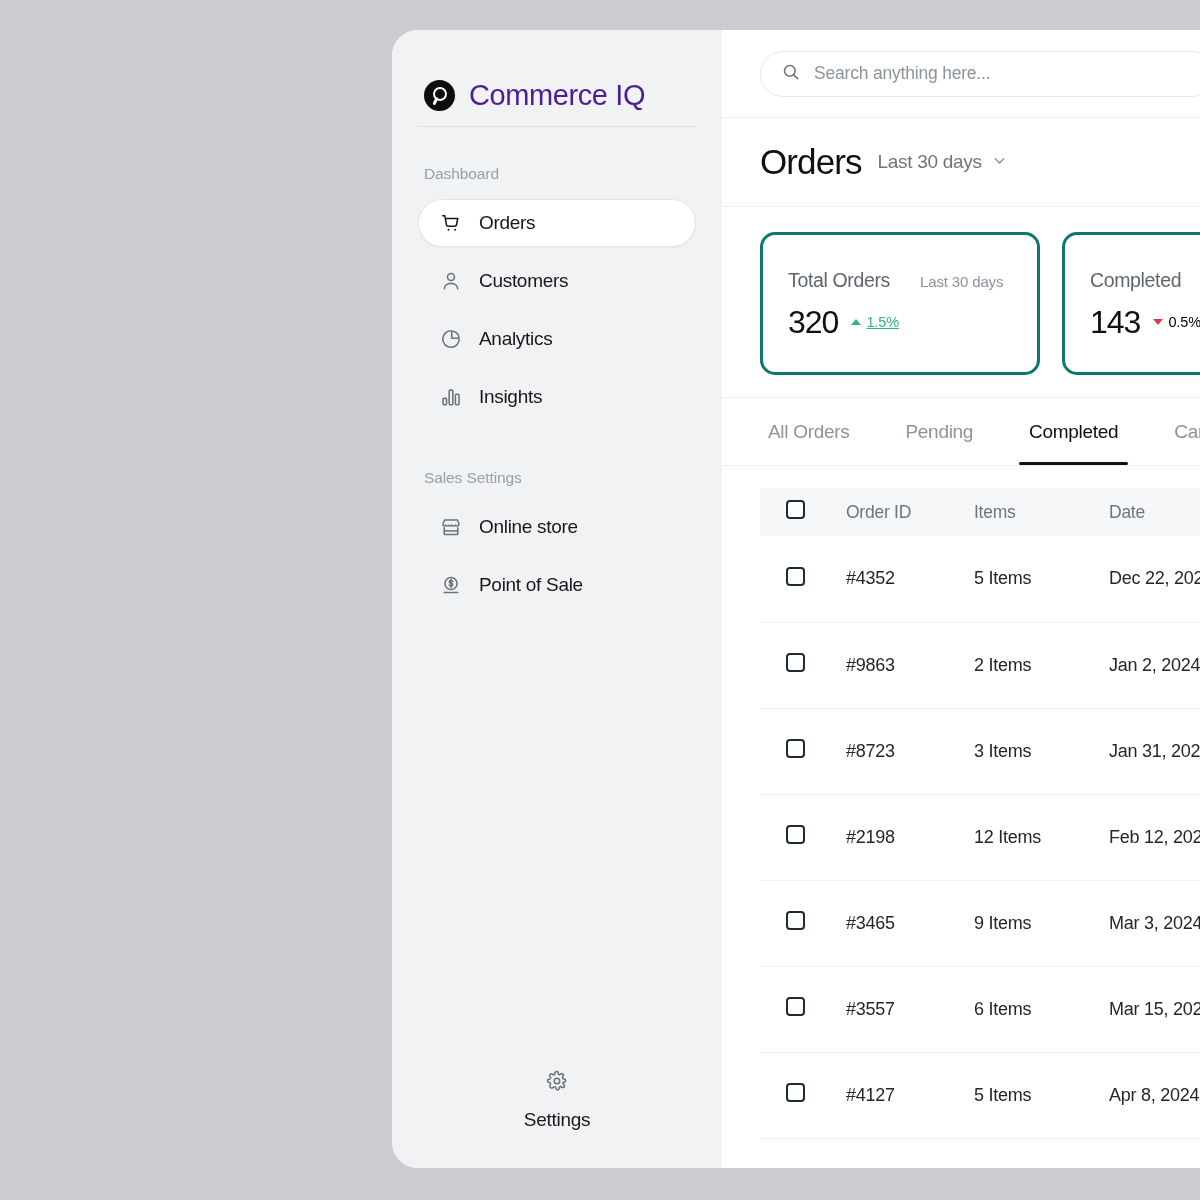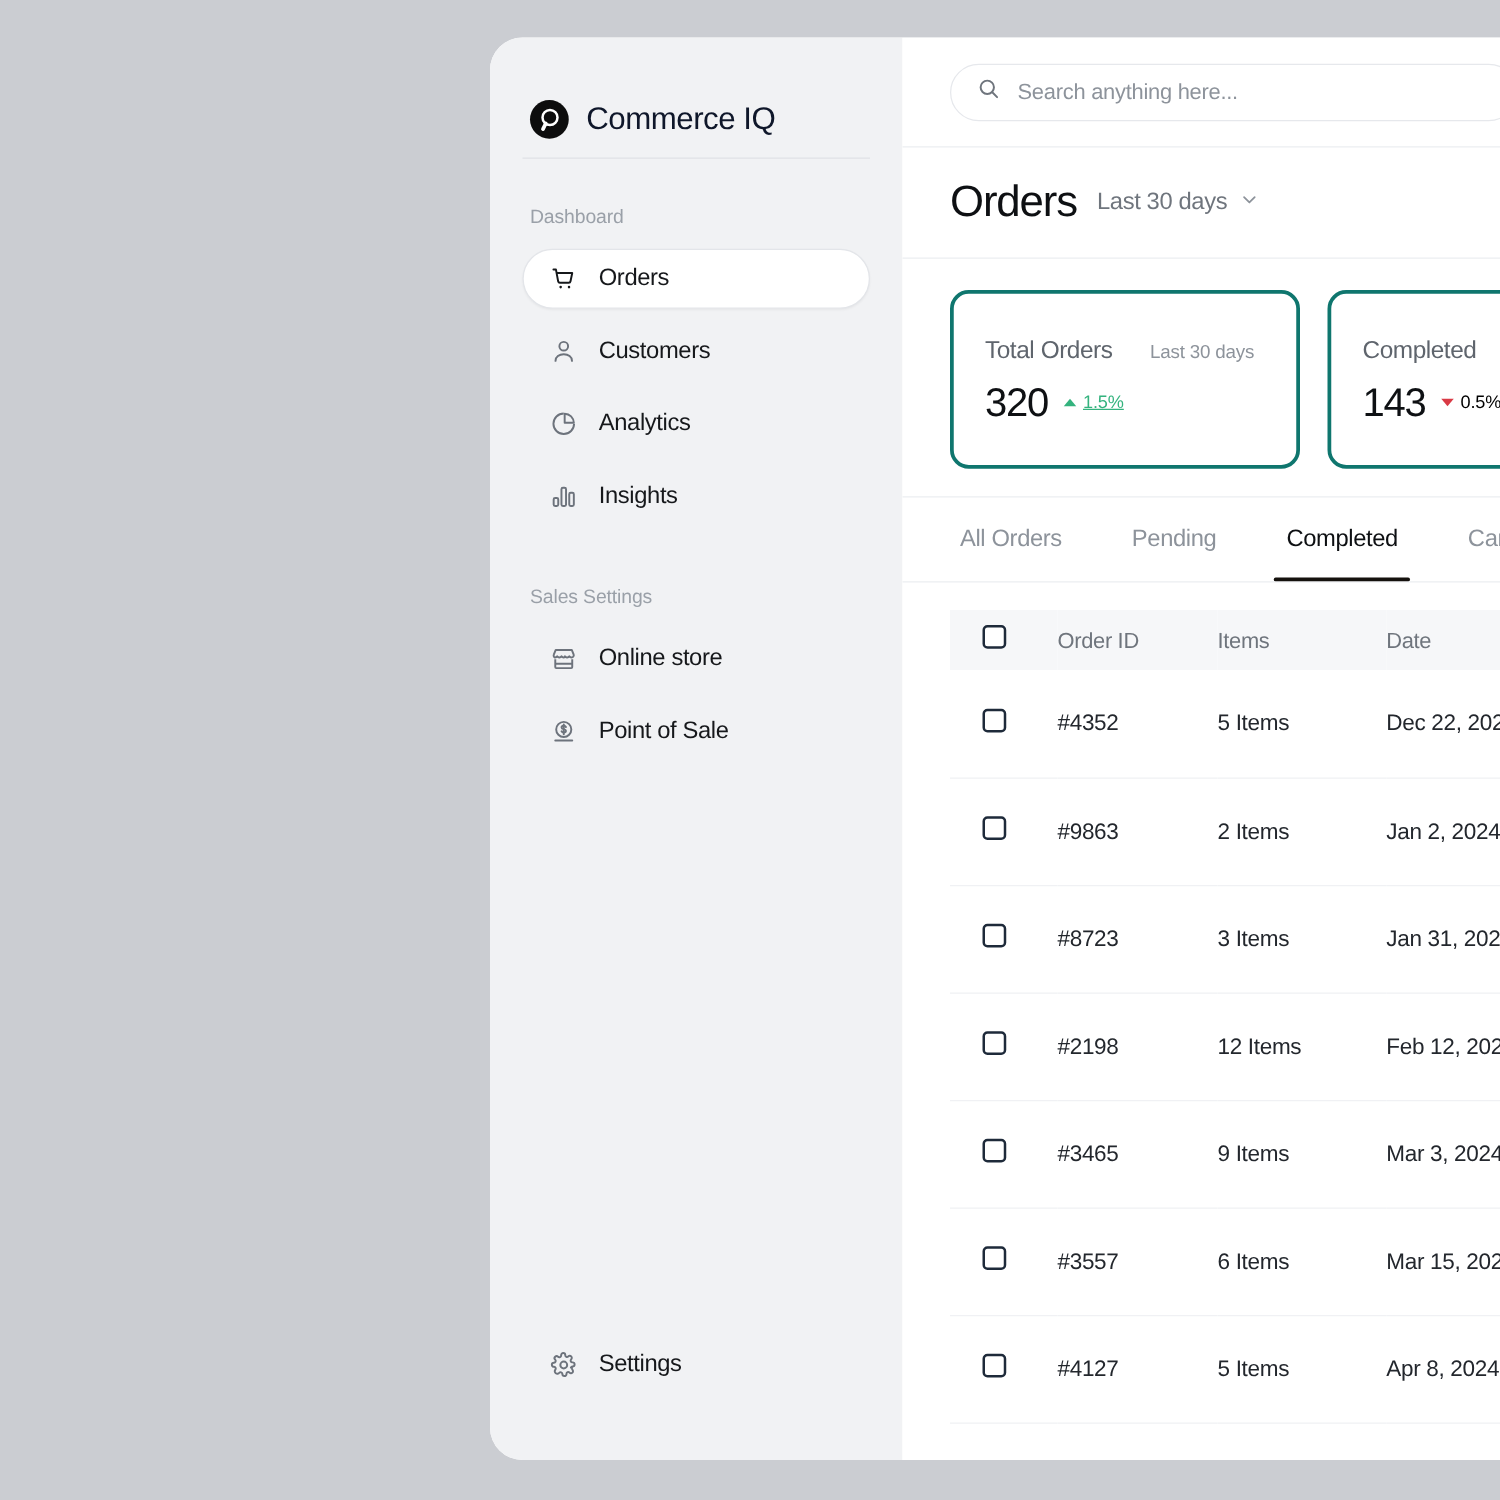--- a/index.html
+++ b/index.html
@@ -64,23 +64,23 @@
   .brand-mark::after {
     content: "";
     position: absolute;
     left: 10px; top: 17px;
     width: 2.6px; height: 8px;
     background: #ffffff;
     border-radius: 2px;
     transform: rotate(26deg);
   }
   .brand-name {
-    font-size: 25px;
+    font-size: 29px;
     font-weight: 500;
-    color: #0f172a;
+    color: #4c1d95;
     letter-spacing: -0.4px;
     white-space: nowrap;
   }
 
   .brand-divider {
     height: 1px;
     background: #dfe1e5;
     margin: 0 0 0 0;
   }
 
@@ -120,21 +120,21 @@
     flex: 0 0 24px;
     display: flex; align-items: center; justify-content: center;
     color: #6d737c;
   }
   .nav-item.active .ico { color: #16181b; }
   .nav-item svg { display: block; }
 
   .nav-spacer { flex: 1 1 auto; }
 
   .nav-bottom { padding-bottom: 42px; }
-  .nav-bottom .nav-item { margin-bottom: 10px; }
+  .nav-bottom .nav-item { margin-bottom: 10px; flex-direction: column; }
 
   
   #main {
     flex: 1 1 auto;
     background: #ffffff;
     display: flex;
     flex-direction: column;
     min-width: 0;
   }
 

